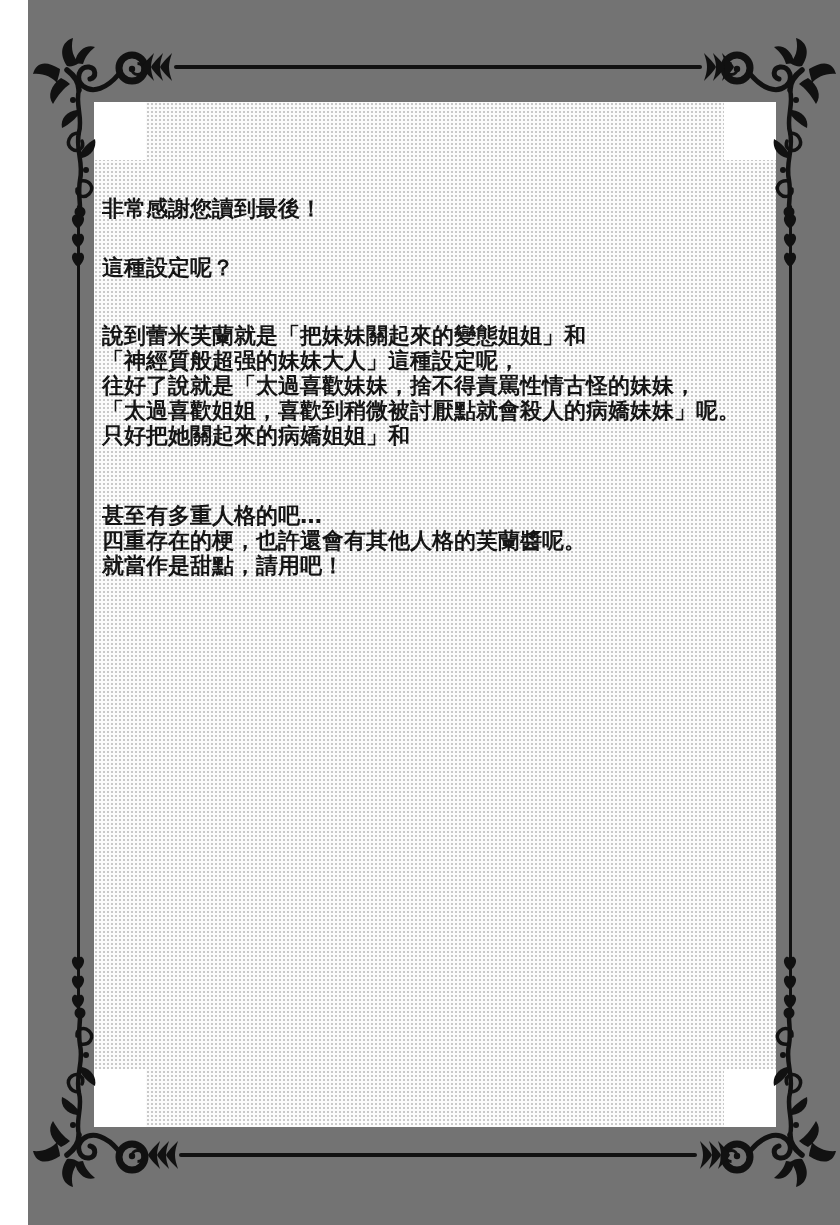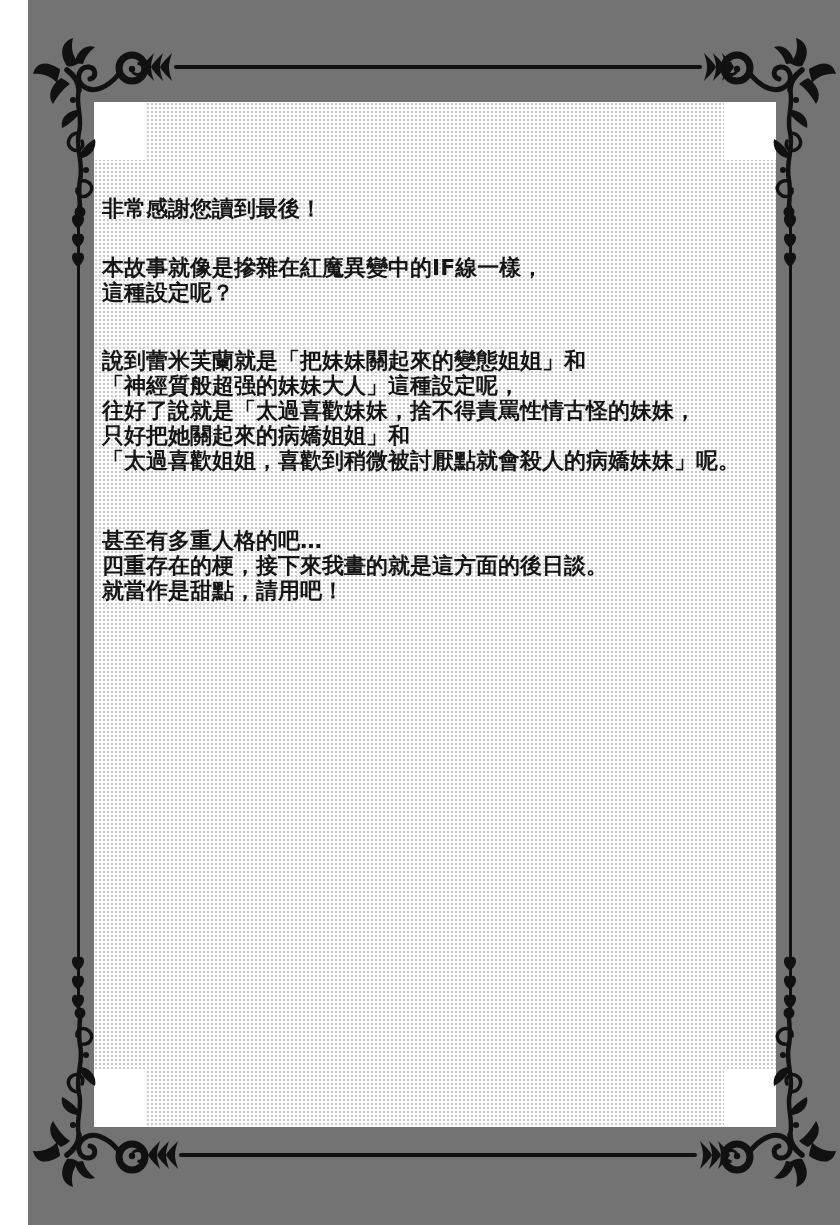--- a/index.html
+++ b/index.html
@@ -161,32 +161,31 @@
       <use href="#leaf-cluster"></use>
     </svg>
 
   <div class="afterword">
     <p class="p1">
       </p>
       <div class="line">非常感謝您讀到最後！</div>
     <p></p>
     <p class="p2">
       </p>
-      <div class="line">本故事就像是摻雜在紅魔異變中的IF線一樣，</div>
       <div class="line">這種設定呢？</div>
     <p></p>
     <p class="p3">
       </p>
       <div class="line">說到蕾米芙蘭就是「把妹妹關起來的變態姐姐」和</div>
       <div class="line">「神經質般超强的妹妹大人」這種設定呢，</div>
       <div class="line">往好了說就是「太過喜歡妹妹，捨不得責罵性情古怪的妹妹，</div>
+      <div class="line">「太過喜歡姐姐，喜歡到稍微被討厭點就會殺人的病嬌妹妹」呢。</div>
       <div class="line">只好把她關起來的病嬌姐姐」和</div>
-      <div class="line">「太過喜歡姐姐，喜歡到稍微被討厭點就會殺人的病嬌妹妹」呢。</div>
     <p></p>
     <p class="p4">
       </p>
       <div class="line">甚至有多重人格的吧…</div>
-      <div class="line">四重存在的梗，接下來我畫的就是這方面的後日談。</div>
+      <div class="line">四重存在的梗，也許還會有其他人格的芙蘭醬呢。</div>
       <div class="line">就當作是甜點，請用吧！</div>
     <p></p>
   </div>
 
 </div>
 
 </body></html>

